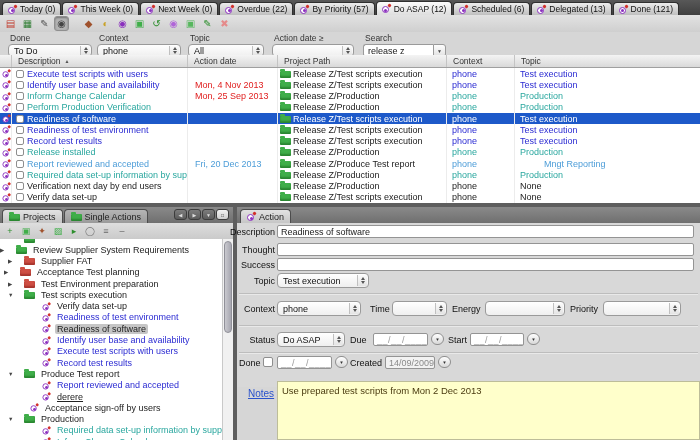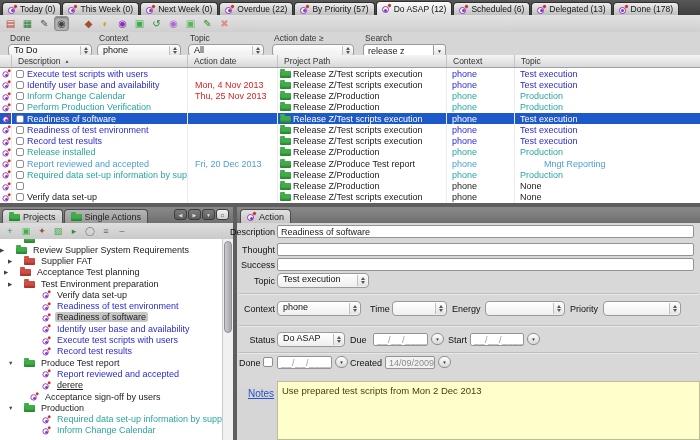--- a/index.html
+++ b/index.html
@@ -20,21 +20,21 @@
   
   #main-toolbar { position:absolute; left:0; top:15px; width:700px; height:17px; background:linear-gradient(#e2e2e2,#cfcfcf); display:flex; align-items:center; padding-left:3px; gap:2px; }
   .tbtn { width:15px; height:15px; display:flex; align-items:center; justify-content:center; font-size:10px; border-radius:3px; cursor:default; }
   .tbtn.pressed { background:#b3b3b3; border:1px solid #8f8f8f; box-shadow:inset 0 1px 2px rgba(0,0,0,.35); }
   .tsep { width:8px; height:1px; }
 
   
   #filterbar { position:absolute; left:0; top:32px; width:700px; height:23px; background:#d6d6d6; }
   .fgroup { position:absolute; top:1px; }
   .flabel { font-size:8.5px; color:#333; margin-bottom:1px; padding-left:2px; }
-  .dd { position:relative; height:13px; background:linear-gradient(#ffffff,#efefef); border:1px solid #9a9a9a; border-radius:4px; display:flex; align-items:flex-start; padding:0 14px 0 5px; font-size:9px; color:#111; overflow:hidden; }
+  .dd { position:relative; height:13px; background:linear-gradient(#ffffff,#efefef); border:1px solid #9a9a9a; border-radius:4px; display:flex; align-items:center; padding:0 14px 0 5px; font-size:9px; color:#111; overflow:hidden; }
   .stepper { position:absolute; right:1px; top:1px; bottom:1px; width:10px; border-left:1px solid #c0c0c0; background:linear-gradient(#fbfbfb,#e4e4e4); display:flex; flex-direction:column; align-items:center; justify-content:center; gap:1px; }
   .tri-up { width:0; height:0; border-left:2.5px solid transparent; border-right:2.5px solid transparent; border-bottom:3.5px solid #555; }
   .tri-dn { width:0; height:0; border-left:2.5px solid transparent; border-right:2.5px solid transparent; border-top:3.5px solid #555; }
   .combo { display:flex; height:13px; }
   .combo .cfield { width:70px; background:#fff; border:1px solid #9a9a9a; border-right:none; border-radius:3px 0 0 3px; font-size:9px; display:flex; align-items:center; padding-left:4px; }
   .combo .cbtn { width:13px; background:linear-gradient(#fdfdfd,#e2e2e2); border:1px solid #9a9a9a; border-radius:0 3px 3px 0; display:flex; align-items:center; justify-content:center; font-size:5px; color:#444; }
 
   
   #table { position:absolute; left:0; top:55px; width:700px; height:148px; background:#fff; }
   .thead, .trow { display:grid; grid-template-columns:12px 176px 90px 169px 68px 1fr; align-items:center; }
@@ -146,21 +146,21 @@
     <div class="vtab">
       <span class="aicon">
         <i></i>
       </span>
       <span>Delegated (13)</span>
     </div>
     <div class="vtab">
       <span class="aicon">
         <i></i>
       </span>
-      <span>Done (178)</span>
+      <span>Done (121)</span>
     </div>
   </div>
 
 <div id="main-toolbar">
     <span class="tbtn">
       <span style="color: rgb(192, 57, 43);">▤</span>
     </span>
     <span class="tbtn">
       <span style="color: rgb(46, 125, 50);">▦</span>
     </span>
@@ -323,21 +323,21 @@
         <div style="padding-left: 2px;">
           <span class="aicon small">
             <i></i>
           </span>
         </div>
         <div class="cell-desc">
           <span class="cb"></span>
           <span style="color: rgb(42, 167, 159);">Inform Change Calendar</span>
         </div>
         <div class="cell-date">
-          <span style="color: rgb(224, 32, 32);">Thu, 25 Nov 2013</span>
+          <span style="color: rgb(224, 32, 32);">Mon, 25 Sep 2013</span>
         </div>
         <div class="cell-path">
           <span class="folder fgreen"></span>
           <span style="color: rgb(34, 34, 34);">Release Z/Production</span>
         </div>
         <div class="cell-ctx">
           <span style="color: rgb(42, 167, 159);">phone</span>
         </div>
         <div class="cell-topic" style="border-right: none;">
           <span style="color: rgb(42, 167, 159);">Production</span>
@@ -512,20 +512,21 @@
         </div>
       </div>
       <div class="trow">
         <div style="padding-left: 2px;">
           <span class="aicon small">
             <i></i>
           </span>
         </div>
         <div class="cell-desc">
           <span class="cb"></span>
+          <span style="color: rgb(34, 34, 34);">Verification next day by end users</span>
         </div>
         <div class="cell-date">
           <span style="color: rgb(34, 34, 34);"></span>
         </div>
         <div class="cell-path">
           <span class="folder fgreen"></span>
           <span style="color: rgb(34, 34, 34);">Release Z/Production</span>
         </div>
         <div class="cell-ctx">
           <span style="color: rgb(34, 34, 34);">phone</span>
@@ -614,20 +615,26 @@
         <span class="gap"></span>
         <span class="folder fred"></span>
         <span class="tlabel" style="color: rgb(34, 34, 34);">Acceptance Test planning</span>
       </div>
       <div class="titem" style="padding-left: 8px;">
         <span class="arrow">▶</span>
         <span class="gap"></span>
         <span class="folder fred"></span>
         <span class="tlabel" style="color: rgb(34, 34, 34);">Test Environment preparation</span>
       </div>
+      <div class="titem" style="padding-left: 8px;">
+        <span class="arrow">▼</span>
+        <span class="gap"></span>
+        <span class="folder fgreen"></span>
+        <span class="tlabel" style="color: rgb(34, 34, 34);">Test scripts execution</span>
+      </div>
       <div class="titem" style="padding-left: 42px;">
         <span class="aicon small">
           <i></i>
         </span>
         <span class="tlabel" style="color: rgb(34, 34, 34);">Verify data set-up</span>
       </div>
       <div class="titem" style="padding-left: 42px;">
         <span class="aicon small">
           <i></i>
         </span>

